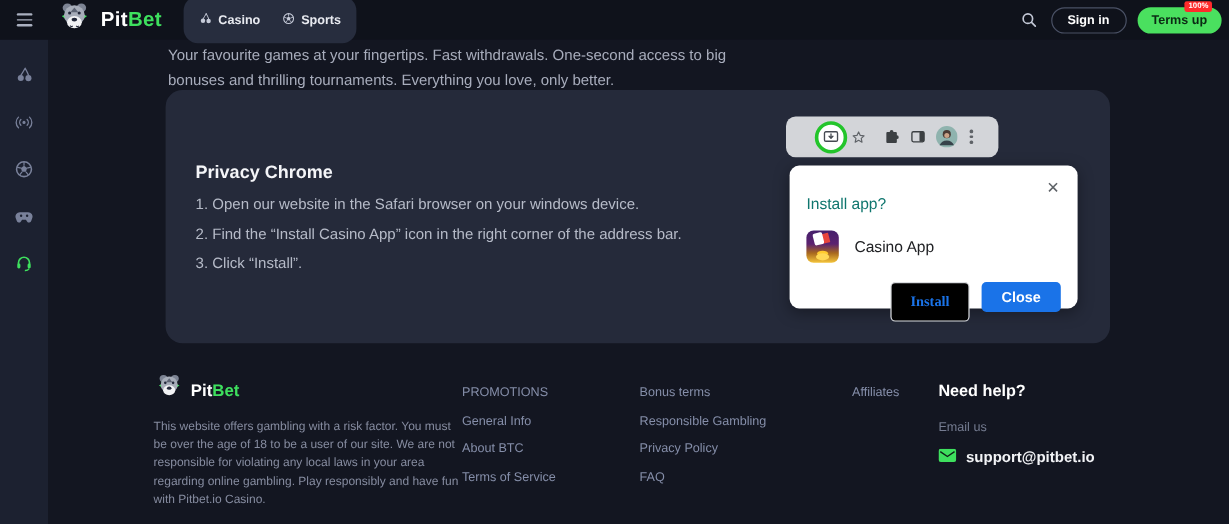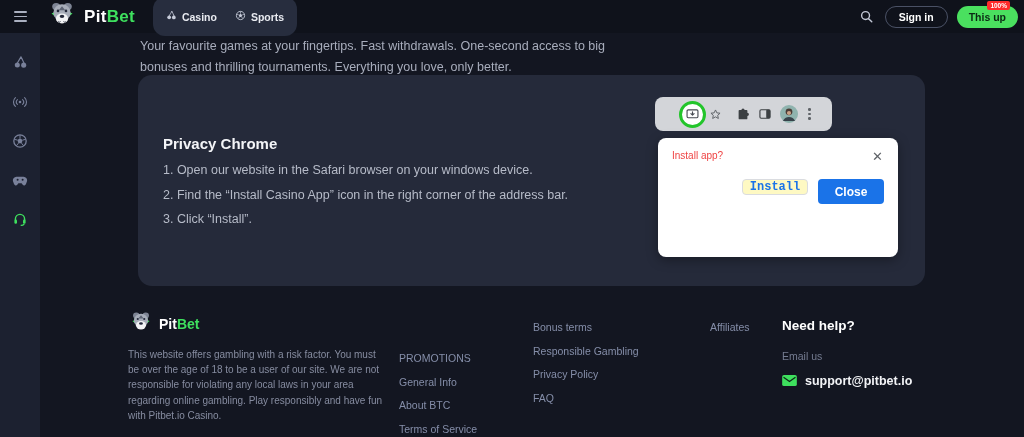--- a/index.html
+++ b/index.html
@@ -42,39 +42,39 @@
   .tb-star { margin-left:3px; }
   .tb-puzzle { margin-left:14px; }
   .tb-panel { margin-left:8px; }
   .tb-avatar { margin-left:8px; }
   .tb-dots { margin-left:10px; display:flex; flex-direction:column; gap:2px; }
   .tb-dots i { width:2.6px; height:2.6px; border-radius:50%; background:#5f6368; }
 
   
   .dialog { position:absolute; left:520px; top:63px; width:240px; height:119px; background:#ffffff; border-radius:8px; box-shadow:0 3px 12px rgba(0,0,0,.35); padding:12px 14px; }
   .dialog-head { display:flex; align-items:flex-start; justify-content:space-between; }
-  .dialog-title { font-size:10px; color:#ef4444; }
+  .dialog-title { font-size:13px; color:#0f766e;margin-top:12px; }
   .dialog-x { background:none; border:none; color:#5f6368; font-size:13px; line-height:1; cursor:pointer; padding:0 1px; font-family:inherit; }
   .dialog-app { display:flex; align-items:center; gap:13px; margin-top:15px; }
   .app-icon { width:27px; height:27px; border-radius:6px; background:linear-gradient(180deg,#45206b 0%,#5c2270 42%,#a8681e 70%,#f5c53b 100%); position:relative; overflow:hidden; flex-shrink:0; }
   .app-icon::before { content:""; position:absolute; left:6px; top:2px; width:8px; height:10px; background:#ffffff; border-radius:1.5px; transform:rotate(-14deg); box-shadow:6px 1px 0 -1px #e8453c; }
   .app-icon::after { content:""; position:absolute; left:8px; bottom:2px; width:11px; height:6px; background:#ffd957; border-radius:50%; box-shadow:0 -3px 0 -1px #ffcb2e; }
   .app-name { font-size:13px; color:#202124; }
   .dialog-actions { display:flex; justify-content:flex-end; gap:10px; margin-top:16px; }
-  .btn-install { min-width:66px; height:16px; background:#fef9c3; border:1px solid #dadce0; border-radius:4px; color:#1a73e8; font-family:Liberation Mono, monospace; font-size:12px; font-weight:700; cursor:pointer; }
+  .btn-install { min-width:66px; height:33px; background:#000000; border:1px solid #dadce0; border-radius:4px; color:#1a73e8; font-family:Liberation Serif, serif; font-size:12px; font-weight:700; cursor:pointer; }
   .btn-close { min-width:66px; height:25px; background:#1a73e8; border:none; border-radius:4px; color:#ffffff; font-family:inherit; font-size:12px; font-weight:700; cursor:pointer; }
 
   
   .f-left { position:absolute; left:128px; top:310px; width:256px; }
   .f-logo { display:flex; align-items:center; gap:5px; }
   .f-brand { font-size:14px; font-weight:800; color:#ffffff; }
   .f-brand .green { color:#3ee05e; }
   .disclaimer { margin-top:9px; font-size:10px; line-height:1.52; color:#868ca0; }
   .f-col { position:absolute; top:321px; display:flex; flex-direction:column; gap:11.5px; }
-  .f-col.c1 { left:399px;margin-top:31px; }
+  .f-col.c1 { left:385px; }
   .f-col.c2 { left:533px; }
   .f-col.c3 { left:710px; }
   .f-link { font-size:10.5px; color:#858ea9; text-decoration:none; cursor:pointer; background:none; border:none; text-align:left; font-family:inherit; padding:0; }
   .f-help { position:absolute; left:782px; top:318px; }
   .help-title { color:#ffffff; font-size:13.5px; font-weight:800; }
   .help-sub { color:#757c91; font-size:10.5px; margin-top:17px; }
   .help-mail { display:flex; align-items:center; gap:8px; margin-top:10px; cursor:pointer; }
   .help-mail b { color:#f2f3f6; font-size:12.5px; }
 </style>
 </head>
@@ -132,21 +132,21 @@
     </nav>
 
     <div class="top-right">
       <button class="search-btn">
         <svg width="15" height="15" viewBox="0 0 16 16" fill="none" stroke="currentColor" stroke-width="1.5">
             <circle cx="7" cy="7" r="4.2"></circle>
             <path d="M10.3 10.3 L13.6 13.6" stroke-linecap="round"></path>
           </svg>
       </button>
       <button class="btn-signin">Sign in</button>
-      <button class="btn-signup">This up</button>
+      <button class="btn-signup">Terms up</button>
     </div>
   </header>
   <div class="battery-badge">100%</div>
 
   <aside class="sidebar">
     <button class="side-btn">
       <span><svg width="15" height="15" viewBox="0 0 16 16">
             <path d="M8.5 2 Q6.5 5.5 4.8 8.2 M8.5 2 Q10.2 5 11.6 8.4" fill="none" stroke="currentColor" stroke-width="1.2" stroke-linecap="round"></path>
             <circle cx="4.6" cy="10.6" r="2.7" fill="currentColor"></circle>
             <circle cx="11.4" cy="10.8" r="2.7" fill="currentColor"></circle>
@@ -230,20 +230,24 @@
           <i></i>
           <i></i>
           <i></i>
         </span>
     </div>
 
     <div class="dialog">
       <div class="dialog-head">
         <span class="dialog-title">Install app?</span>
         <button class="dialog-x">✕</button>
+      </div>
+      <div class="dialog-app">
+        <span class="app-icon"></span>
+        <span class="app-name">Casino App</span>
       </div>
       <div class="dialog-actions">
         <button class="btn-install">Install</button>
         <button class="btn-close">Close</button>
       </div>
     </div>
   </section>
 
   <div class="f-left">
     <div class="f-logo">

